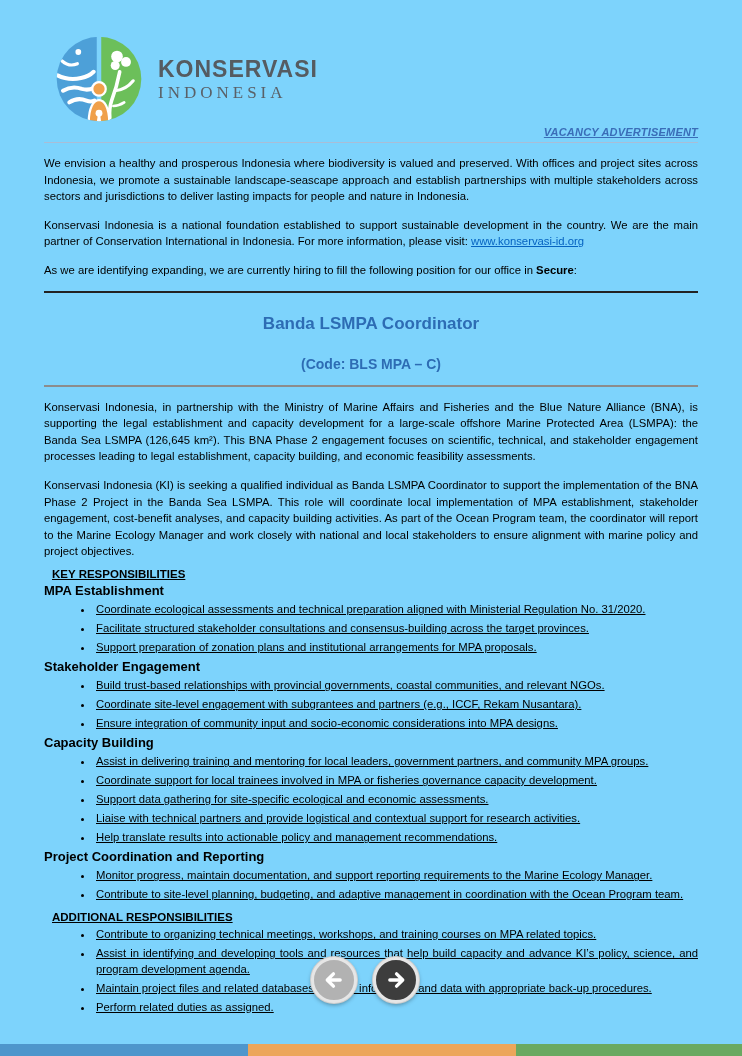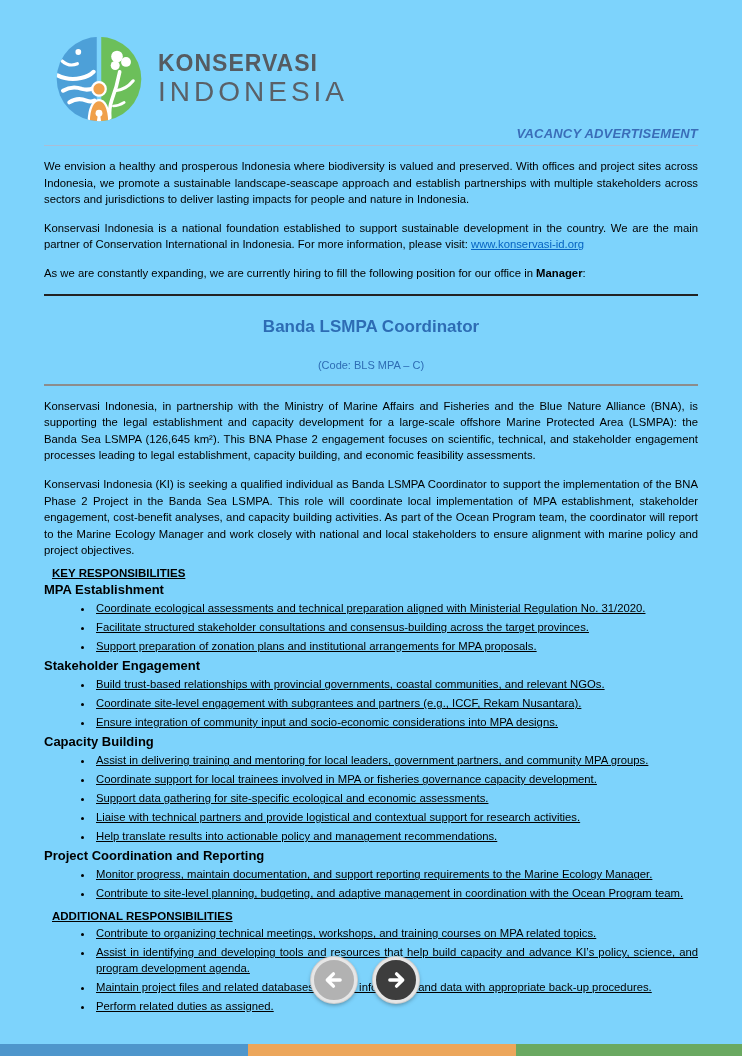--- a/index.html
+++ b/index.html
@@ -20,30 +20,31 @@
     align-items: center;
     margin: 34px 0 0 54px;
     gap: 14px;
   }
   .logo-mark { width: 90px; height: 90px; flex: 0 0 auto; }
   .logo-text { line-height: 1.0; }
   .logo-text .l1 {
     font-size: 23px; font-weight: bold; color: #555b61; letter-spacing: 1px;
   }
   .logo-text .l2 {
-    font-size: 28px; font-weight: normal; color: #5a6067; letter-spacing: 4px; margin-top: 3px;
+    font-size: 17px; font-weight: normal; color: #5a6067; letter-spacing: 4px; margin-top: 3px; font-family: Liberation Serif, serif;
   }
   .vacancy-label {
     text-align: right;
-    font-size: 13px;
+    font-size: 11px;
     font-weight: bold;
     font-style: italic;
     color: #3a6db8;
     margin-top: 2px;
     letter-spacing: .2px;
+    text-decoration: underline;
   }
   .header-rule {
     border: none;
     border-top: 1.5px solid #a9bdd6;
     margin: 4px 0 0 0;
   }
 
   
   .para {
     font-size: 11.3px;
@@ -69,22 +70,22 @@
   .job-title {
     text-align: center;
     color: #2d6cb4;
     font-weight: bold;
     font-size: 17px;
     margin-top: 21px;
   }
   .job-code {
     text-align: center;
     color: #2d6cb4;
-    font-weight: normal;
-    font-size: 11px;
+    font-weight: bold;
+    font-size: 14px;
     margin-top: 22px;
   }
 
   .section-heading {
     font-size: 11.5px;
     font-weight: bold;
     text-decoration: underline;
     padding-left: 8px;
     margin-top: 8px;
   }
@@ -176,21 +177,21 @@
   </div>
 
   <div class="content">
     <div class="vacancy-label">VACANCY ADVERTISEMENT</div>
     <hr class="header-rule">
 
     <p class="para mt12">We envision a healthy and prosperous Indonesia where biodiversity is valued and preserved. With offices and project sites across Indonesia, we promote a sustainable landscape-seascape approach and establish partnerships with multiple stakeholders across sectors and jurisdictions to deliver lasting impacts for people and nature in Indonesia.</p>
 
     <p class="para mt12"><span>Konservasi Indonesia is a national foundation established to support sustainable development in the country. We are the main partner of Conservation International in Indonesia. For more information, please visit: </span><a class="link" href="#">www.konservasi-id.org</a></p>
 
-    <p class="para mt12"><span>As we are constantly expanding, we are currently hiring to fill the following position for our office in </span><span class="bold">Manager</span><span>:</span></p>
+    <p class="para mt12"><span>As we are identifying expanding, we are currently hiring to fill the following position for our office in </span><span class="bold">Secure</span><span>:</span></p>
 
     <hr class="dark-rule">
 
     <div class="job-title">Banda LSMPA Coordinator</div>
     <div class="job-code">(Code: BLS MPA – C)</div>
 
     <hr class="gray-rule">
 
     <p class="para mt12">Konservasi Indonesia, in partnership with the Ministry of Marine Affairs and Fisheries and the Blue Nature Alliance (BNA), is supporting the legal establishment and capacity development for a large-scale offshore Marine Protected Area (LSMPA): the Banda Sea LSMPA (126,645 km²). This BNA Phase 2 engagement focuses on scientific, technical, and stakeholder engagement processes leading to legal establishment, capacity building, and economic feasibility assessments.</p>
     <p class="para mt12">Konservasi Indonesia (KI) is seeking a qualified individual as Banda LSMPA Coordinator to support the implementation of the BNA Phase 2 Project in the Banda Sea LSMPA. This role will coordinate local implementation of MPA establishment, stakeholder engagement, cost-benefit analyses, and capacity building activities. As part of the Ocean Program team, the coordinator will report to the Marine Ecology Manager and work closely with national and local stakeholders to ensure alignment with marine policy and project objectives.</p>

